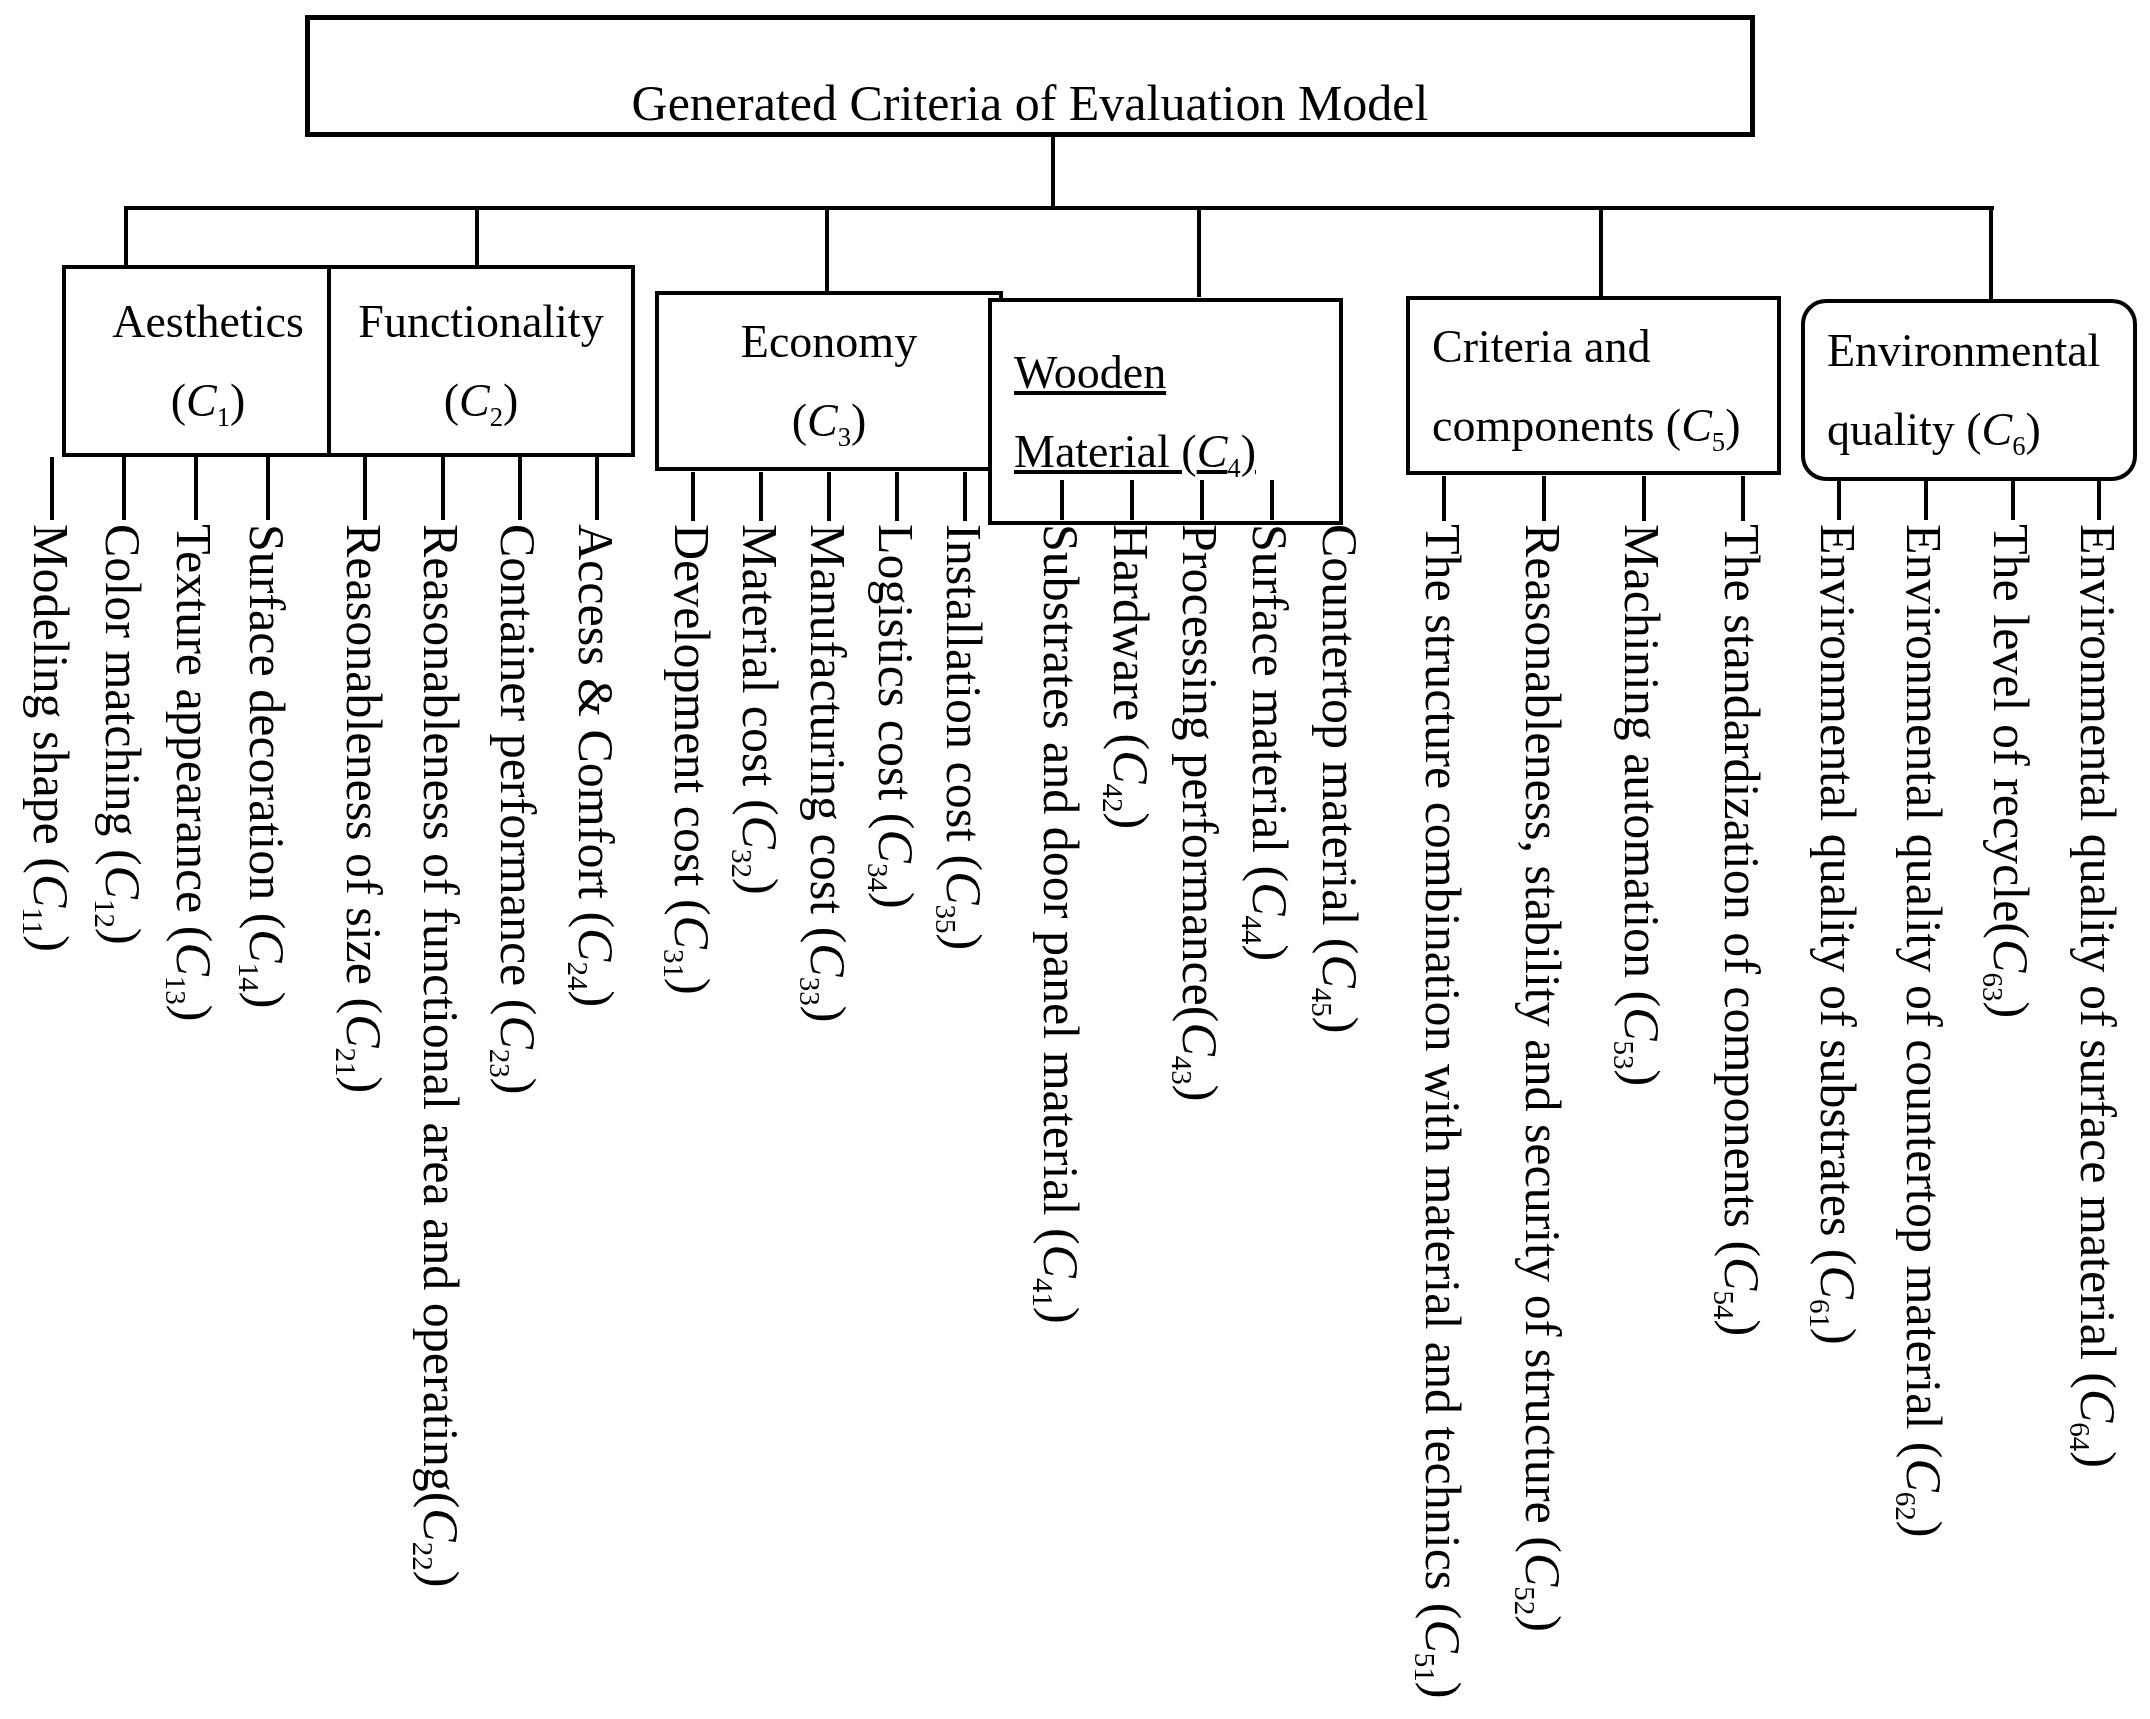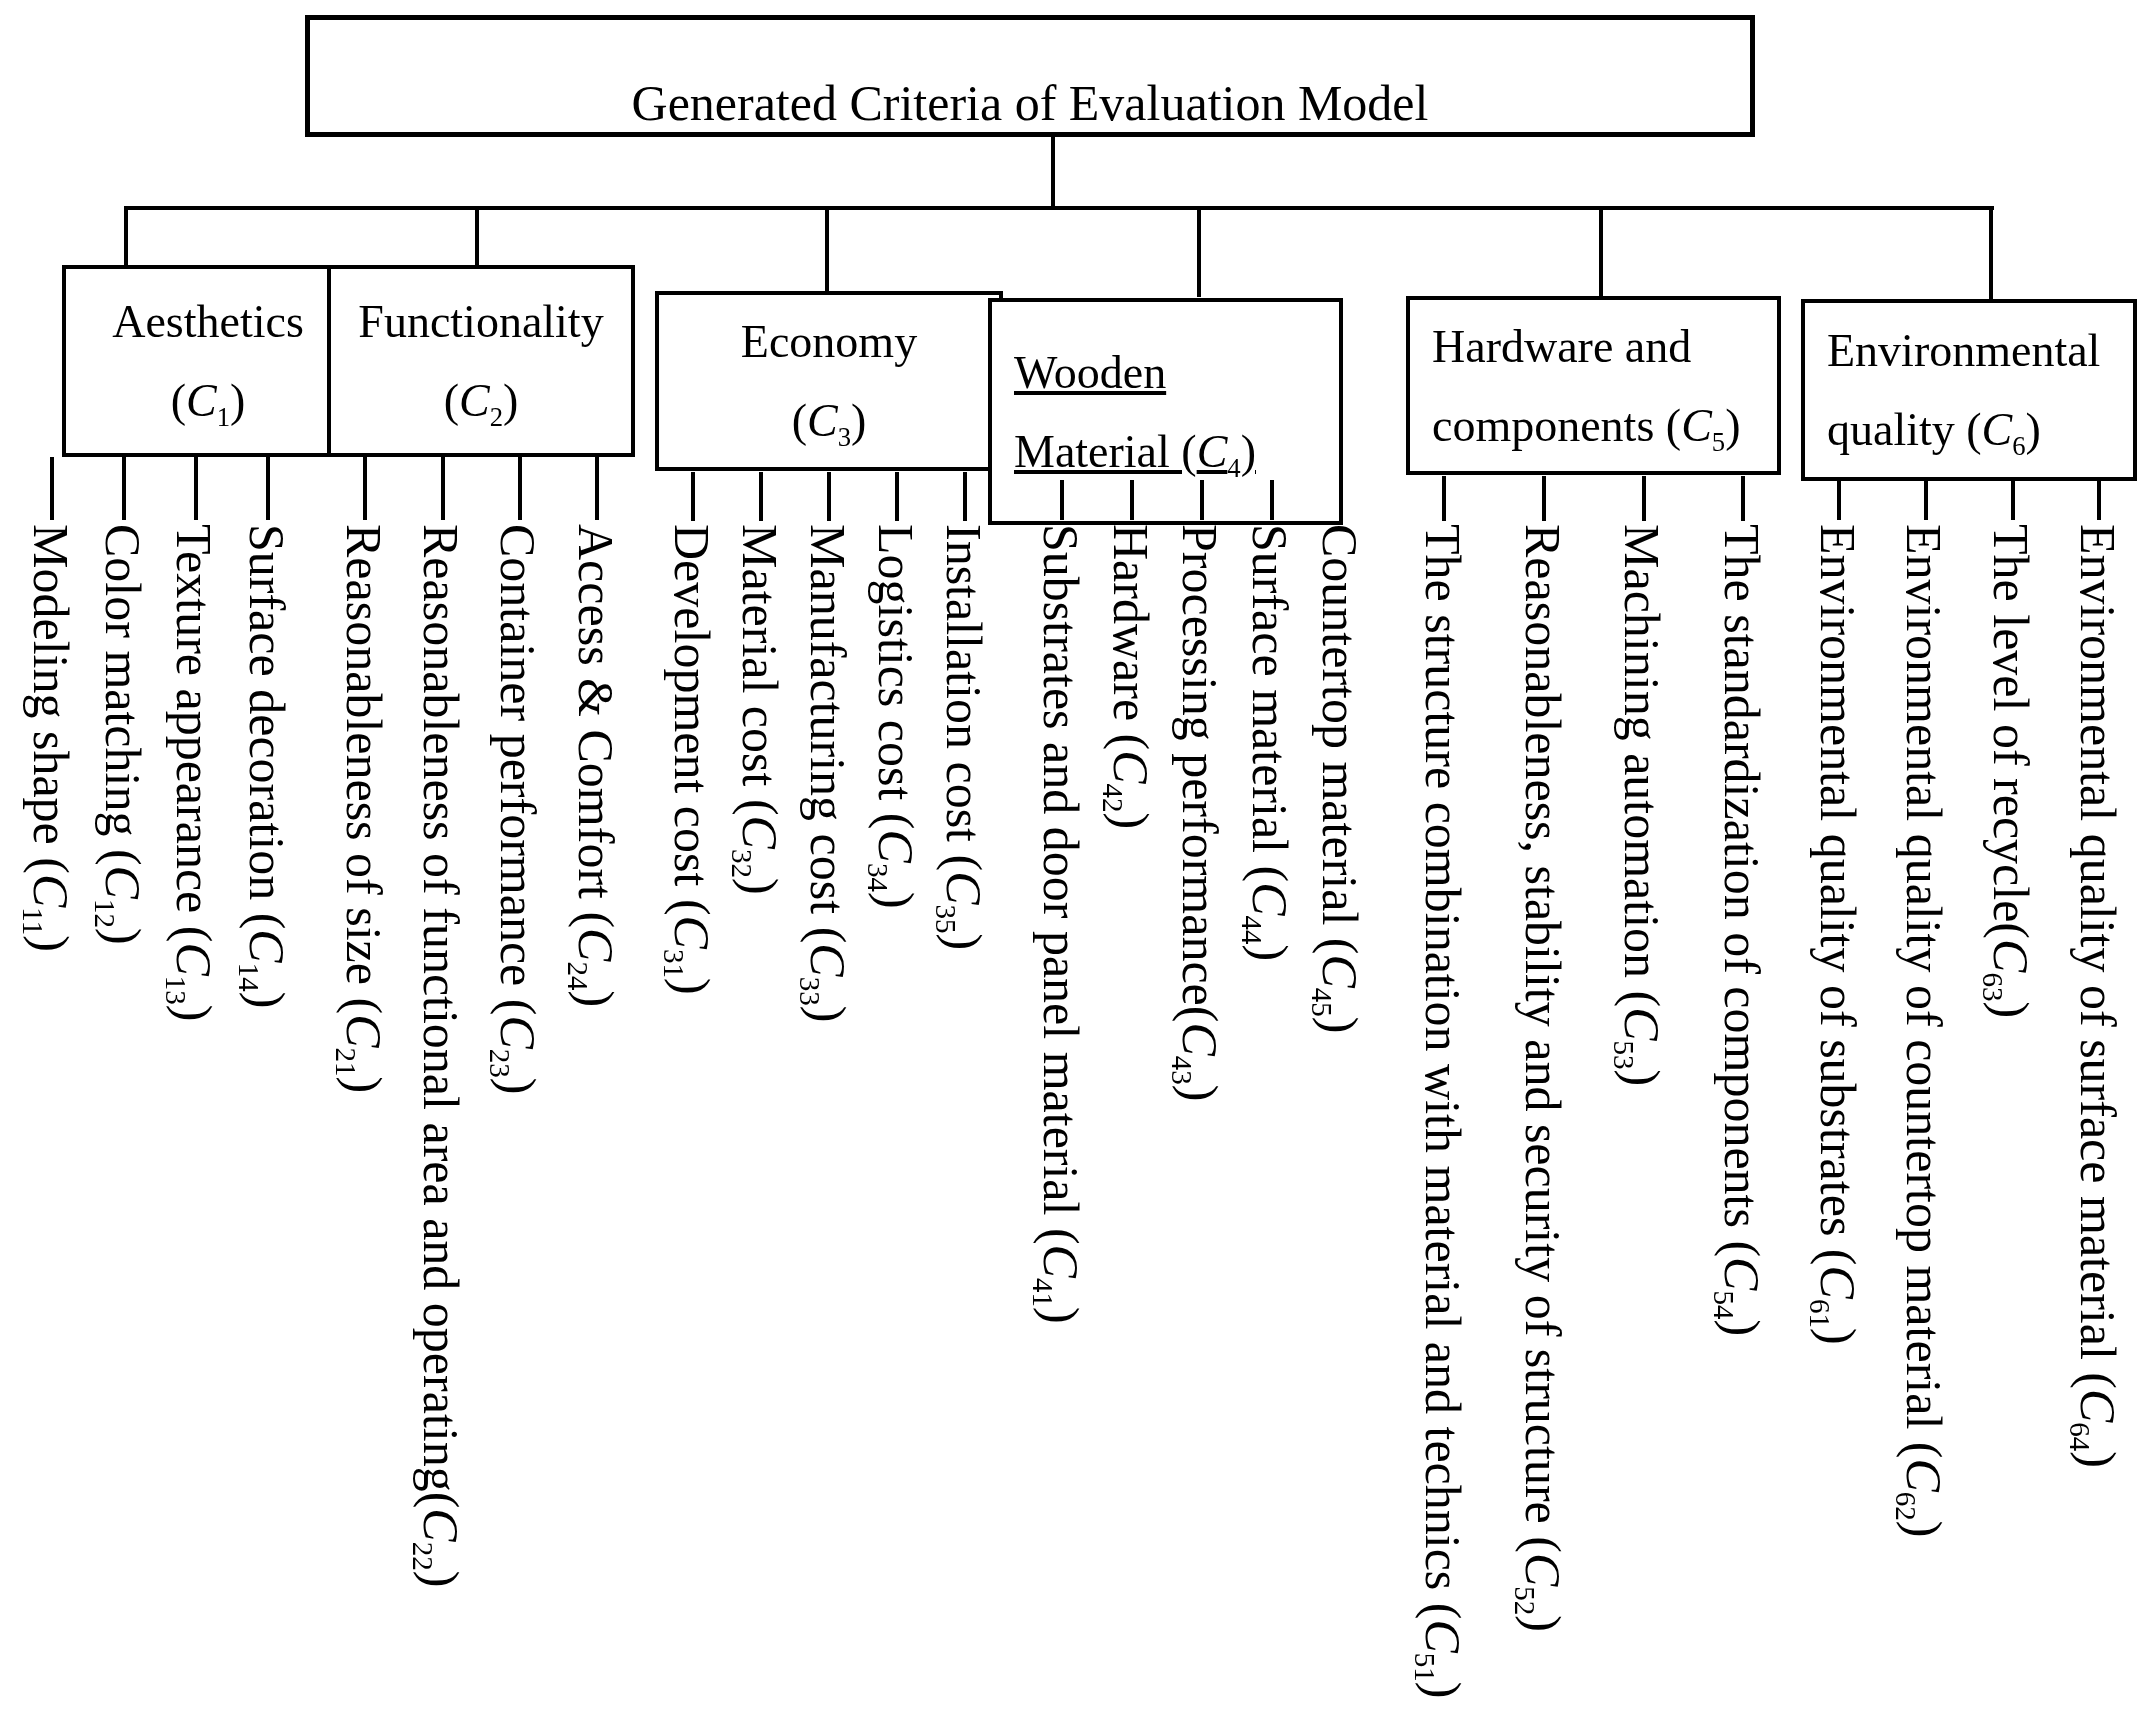--- a/index.html
+++ b/index.html
@@ -110,33 +110,33 @@
     <div class="line" style="left: 1130px; top: 480px; width: 3.5px; height: 40px;"></div>
     <div class="leaf-label" style="left: 1158px; top: 524px;"><span>Hardware (</span><i>C</i><sub>42</sub><span>)</span></div>
     <div class="line" style="left: 1200px; top: 480px; width: 3.5px; height: 40px;"></div>
     <div class="leaf-label" style="left: 1227px; top: 524px;"><span>Processing performance(</span><i>C</i><sub>43</sub><span>)</span></div>
     <div class="line" style="left: 1270px; top: 480px; width: 3.5px; height: 40px;"></div>
     <div class="leaf-label" style="left: 1297px; top: 524px;"><span>Surface material (</span><i>C</i><sub>44</sub><span>)</span></div>
     <div class="line" style="left: 1339px; top: 480px; width: 3.5px; height: 40px;"></div>
     <div class="leaf-label" style="left: 1367px; top: 524px;"><span>Countertop material (</span><i>C</i><sub>45</sub><span>)</span></div>
     <div class="line" style="left: 1599px; top: 206px; width: 3.5px; height: 90px;"></div>
     <div class="node-box align-left" style="left: 1406px; top: 296px; width: 375px; height: 179px;">
-      <div class="cat-line"><span>Hardware and</span></div>
+      <div class="cat-line"><span>Criteria and</span></div>
       <div class="cat-line"><span>components (</span><i>C</i><sub>5</sub><span>)</span></div>
     </div>
     <div class="line" style="left: 1442px; top: 476px; width: 3.5px; height: 45px;"></div>
     <div class="leaf-label" style="left: 1470px; top: 524px;"><span>The structure combination with material and technics (</span><i>C</i><sub>51</sub><span>)</span></div>
     <div class="line" style="left: 1542px; top: 476px; width: 3.5px; height: 45px;"></div>
     <div class="leaf-label" style="left: 1570px; top: 524px;"><span>Reasonableness, stability and security of structure (</span><i>C</i><sub>52</sub><span>)</span></div>
     <div class="line" style="left: 1642px; top: 476px; width: 3.5px; height: 45px;"></div>
     <div class="leaf-label" style="left: 1669px; top: 524px;"><span>Machining automation (</span><i>C</i><sub>53</sub><span>)</span></div>
     <div class="line" style="left: 1741px; top: 476px; width: 3.5px; height: 45px;"></div>
     <div class="leaf-label" style="left: 1769px; top: 524px;"><span>The standardization of components (</span><i>C</i><sub>54</sub><span>)</span></div>
     <div class="line" style="left: 1989px; top: 206px; width: 3.5px; height: 93px;"></div>
-    <div class="node-box align-left" style="left: 1801px; top: 299px; width: 336px; height: 182px;">
+    <div class="node-box align-left" style="left: 1801px; top: 299px; width: 336px; height: 182px; border-radius: 25px;">
       <div class="cat-line"><span>Environmental</span></div>
       <div class="cat-line"><span>quality (</span><i>C</i><sub>6</sub><span>)</span></div>
     </div>
     <div class="line" style="left: 1837px; top: 480px; width: 3.5px; height: 40px;"></div>
     <div class="leaf-label" style="left: 1865px; top: 524px;"><span>Environmental quality of substrates (</span><i>C</i><sub>61</sub><span>)</span></div>
     <div class="line" style="left: 1924px; top: 480px; width: 3.5px; height: 40px;"></div>
     <div class="leaf-label" style="left: 1951px; top: 524px;"><span>Environmental quality of countertop material (</span><i>C</i><sub>62</sub><span>)</span></div>
     <div class="line" style="left: 2011px; top: 480px; width: 3.5px; height: 40px;"></div>
     <div class="leaf-label" style="left: 2038px; top: 524px;"><span>The level of recycle(</span><i>C</i><sub>63</sub><span>)</span></div>
     <div class="line" style="left: 2097px; top: 480px; width: 3.5px; height: 40px;"></div>

